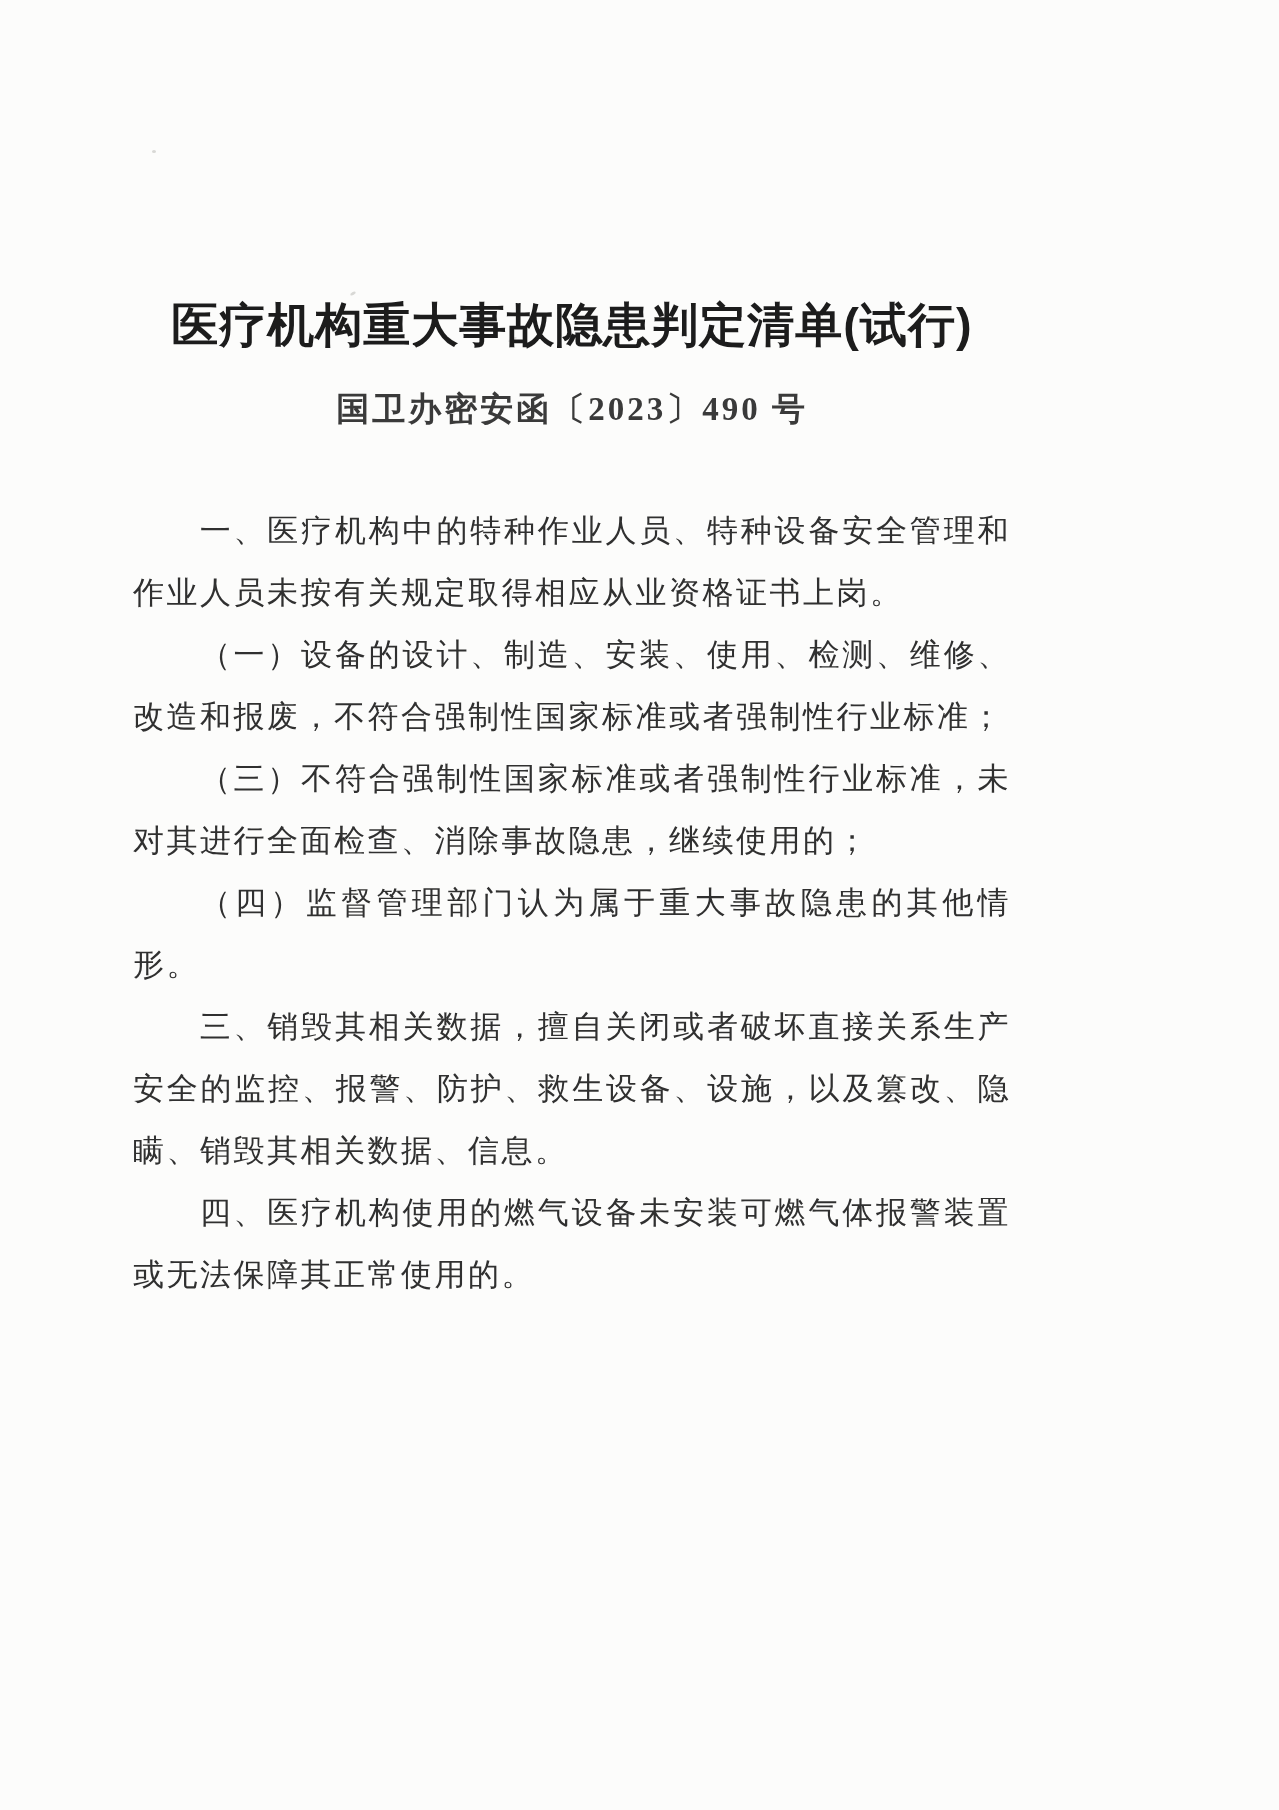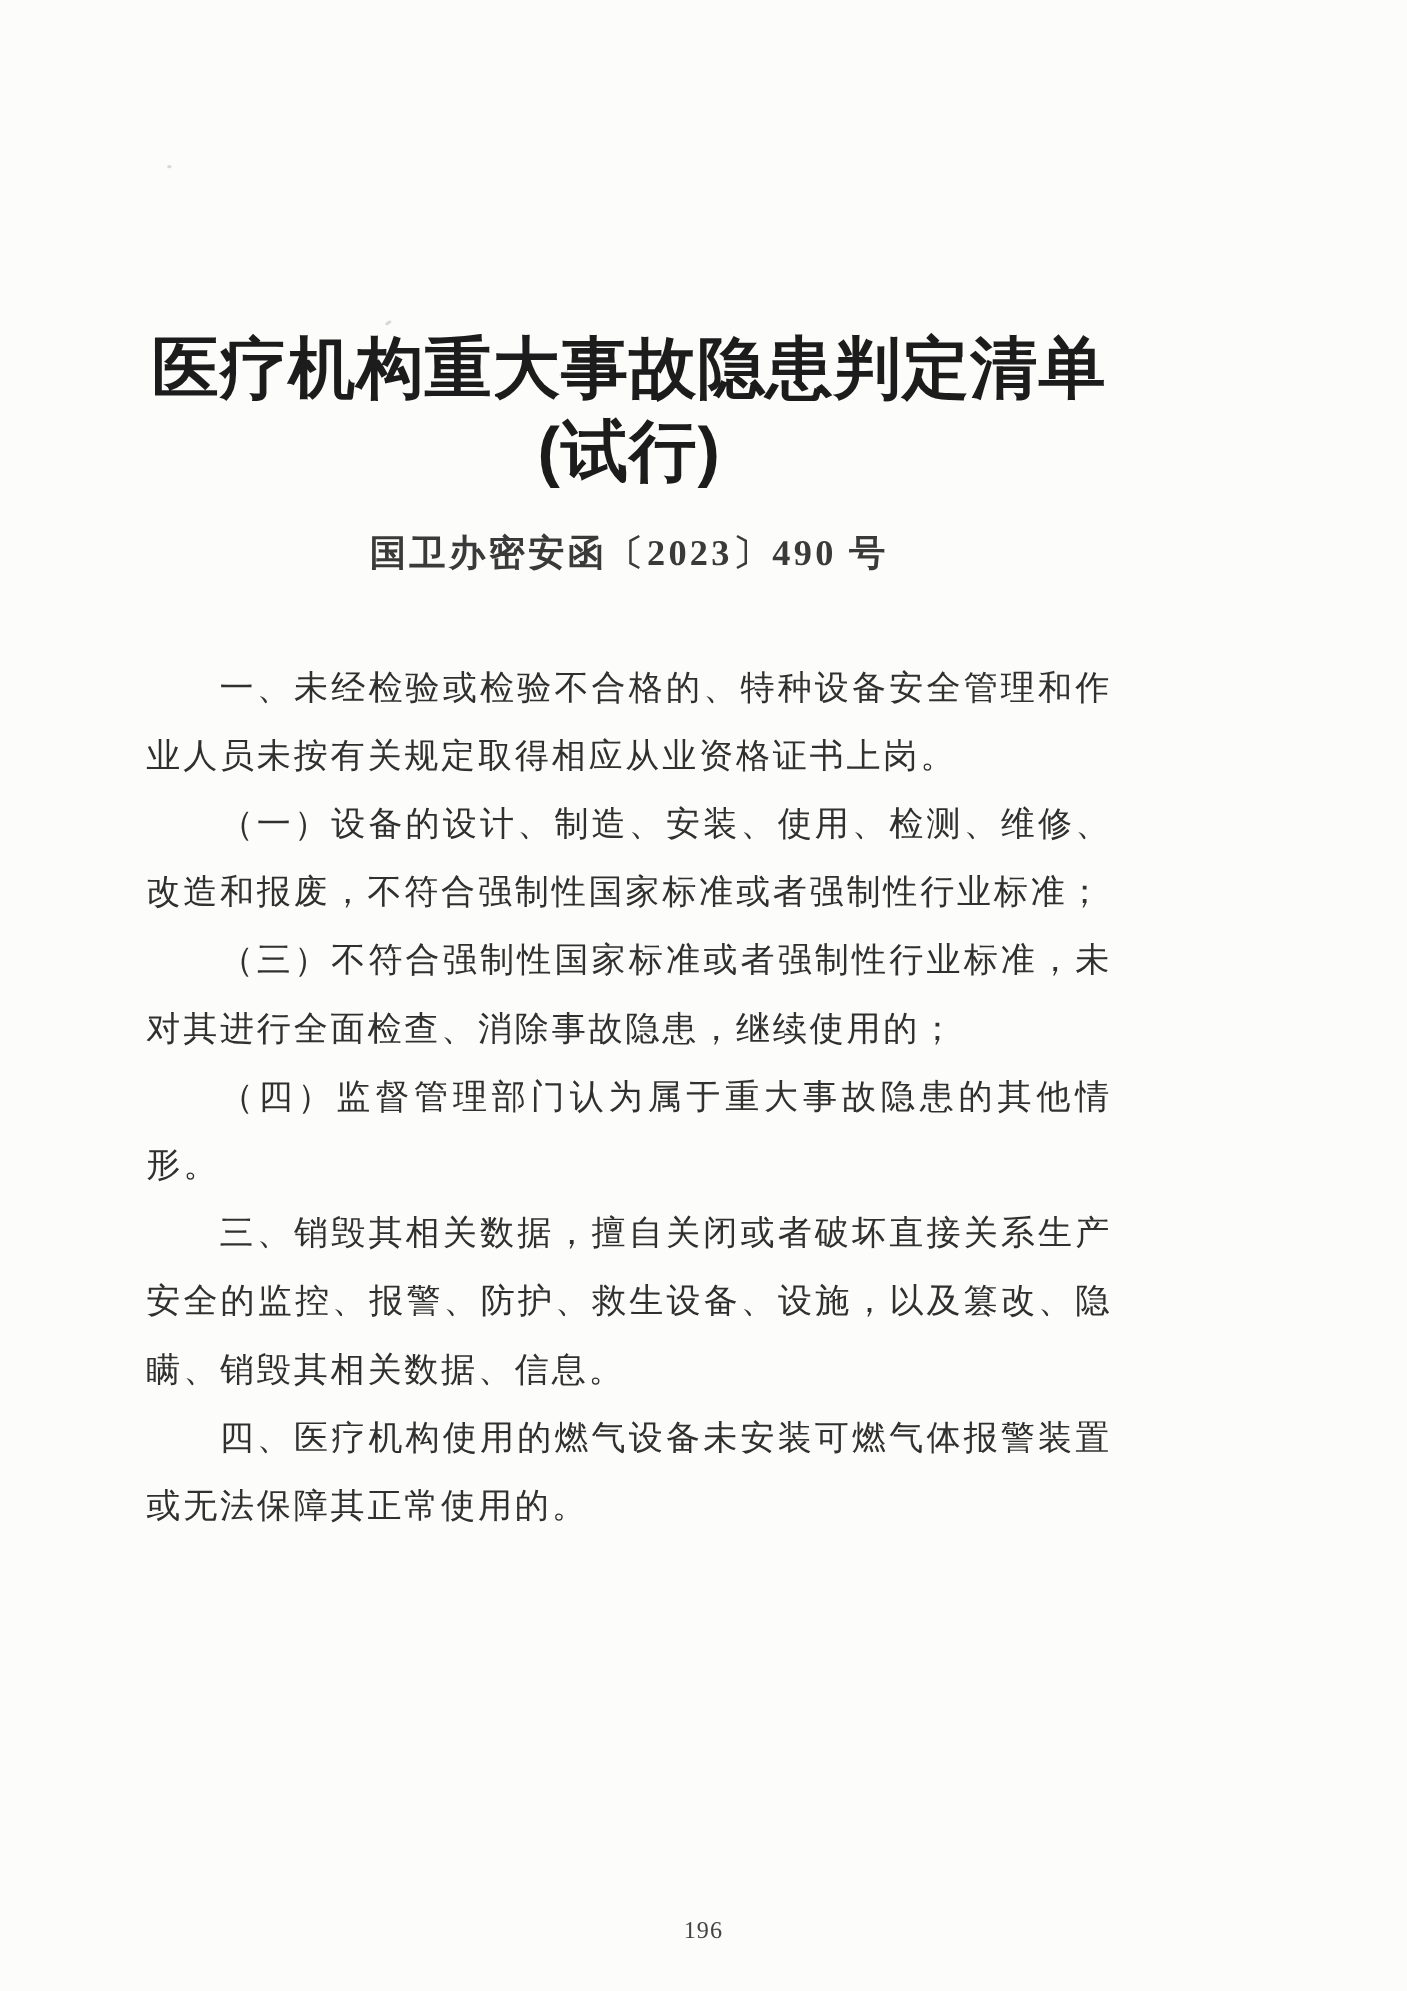--- a/index.html
+++ b/index.html
@@ -30,21 +30,21 @@
 
   .content {
     position: absolute;
     left: 133px;
     top: 296px;
     width: 878px;
   }
   .doc-title {
     margin: 0;
     text-align: center;
-    font-size: 61px;
+    font-size: 47px;
     font-weight: bold;
     letter-spacing: 1px;
     color: #1c1c1c;
     line-height: 1.25;
     font-family: "Liberation Sans", "DejaVu Sans", sans-serif;
   }
   .doc-number {
     margin: 32px 0 0 0;
     text-align: center;
     font-size: 33px;
@@ -84,23 +84,22 @@
   <span class="speck s1"></span>
   <span class="speck s2"></span>
   <span class="speck s3"></span>
 
   <div class="content">
     <h1 class="doc-title">医疗机构重大事故隐患判定清单(试行)</h1>
 
     <div class="doc-number">国卫办密安函〔2023〕490 号</div>
 
     <div class="body-text">
-      <p>一、未经检验或检验不合格的、特种设备安全管理和作业人员未按有关规定取得相应从业资格证书上岗。</p>
+      <p>一、医疗机构中的特种作业人员、特种设备安全管理和作业人员未按有关规定取得相应从业资格证书上岗。</p>
       <p>（一）设备的设计、制造、安装、使用、检测、维修、改造和报废，不符合强制性国家标准或者强制性行业标准；</p>
       <p>（三）不符合强制性国家标准或者强制性行业标准，未对其进行全面检查、消除事故隐患，继续使用的；</p>
       <p>（四）监督管理部门认为属于重大事故隐患的其他情形。</p>
       <p>三、销毁其相关数据，擅自关闭或者破坏直接关系生产安全的监控、报警、防护、救生设备、设施，以及篡改、隐瞒、销毁其相关数据、信息。</p>
       <p>四、医疗机构使用的燃气设备未安装可燃气体报警装置或无法保障其正常使用的。</p>
     </div>
   </div>
 
-  <div class="page-footer">196</div>
 </div>
 
 </body></html>

